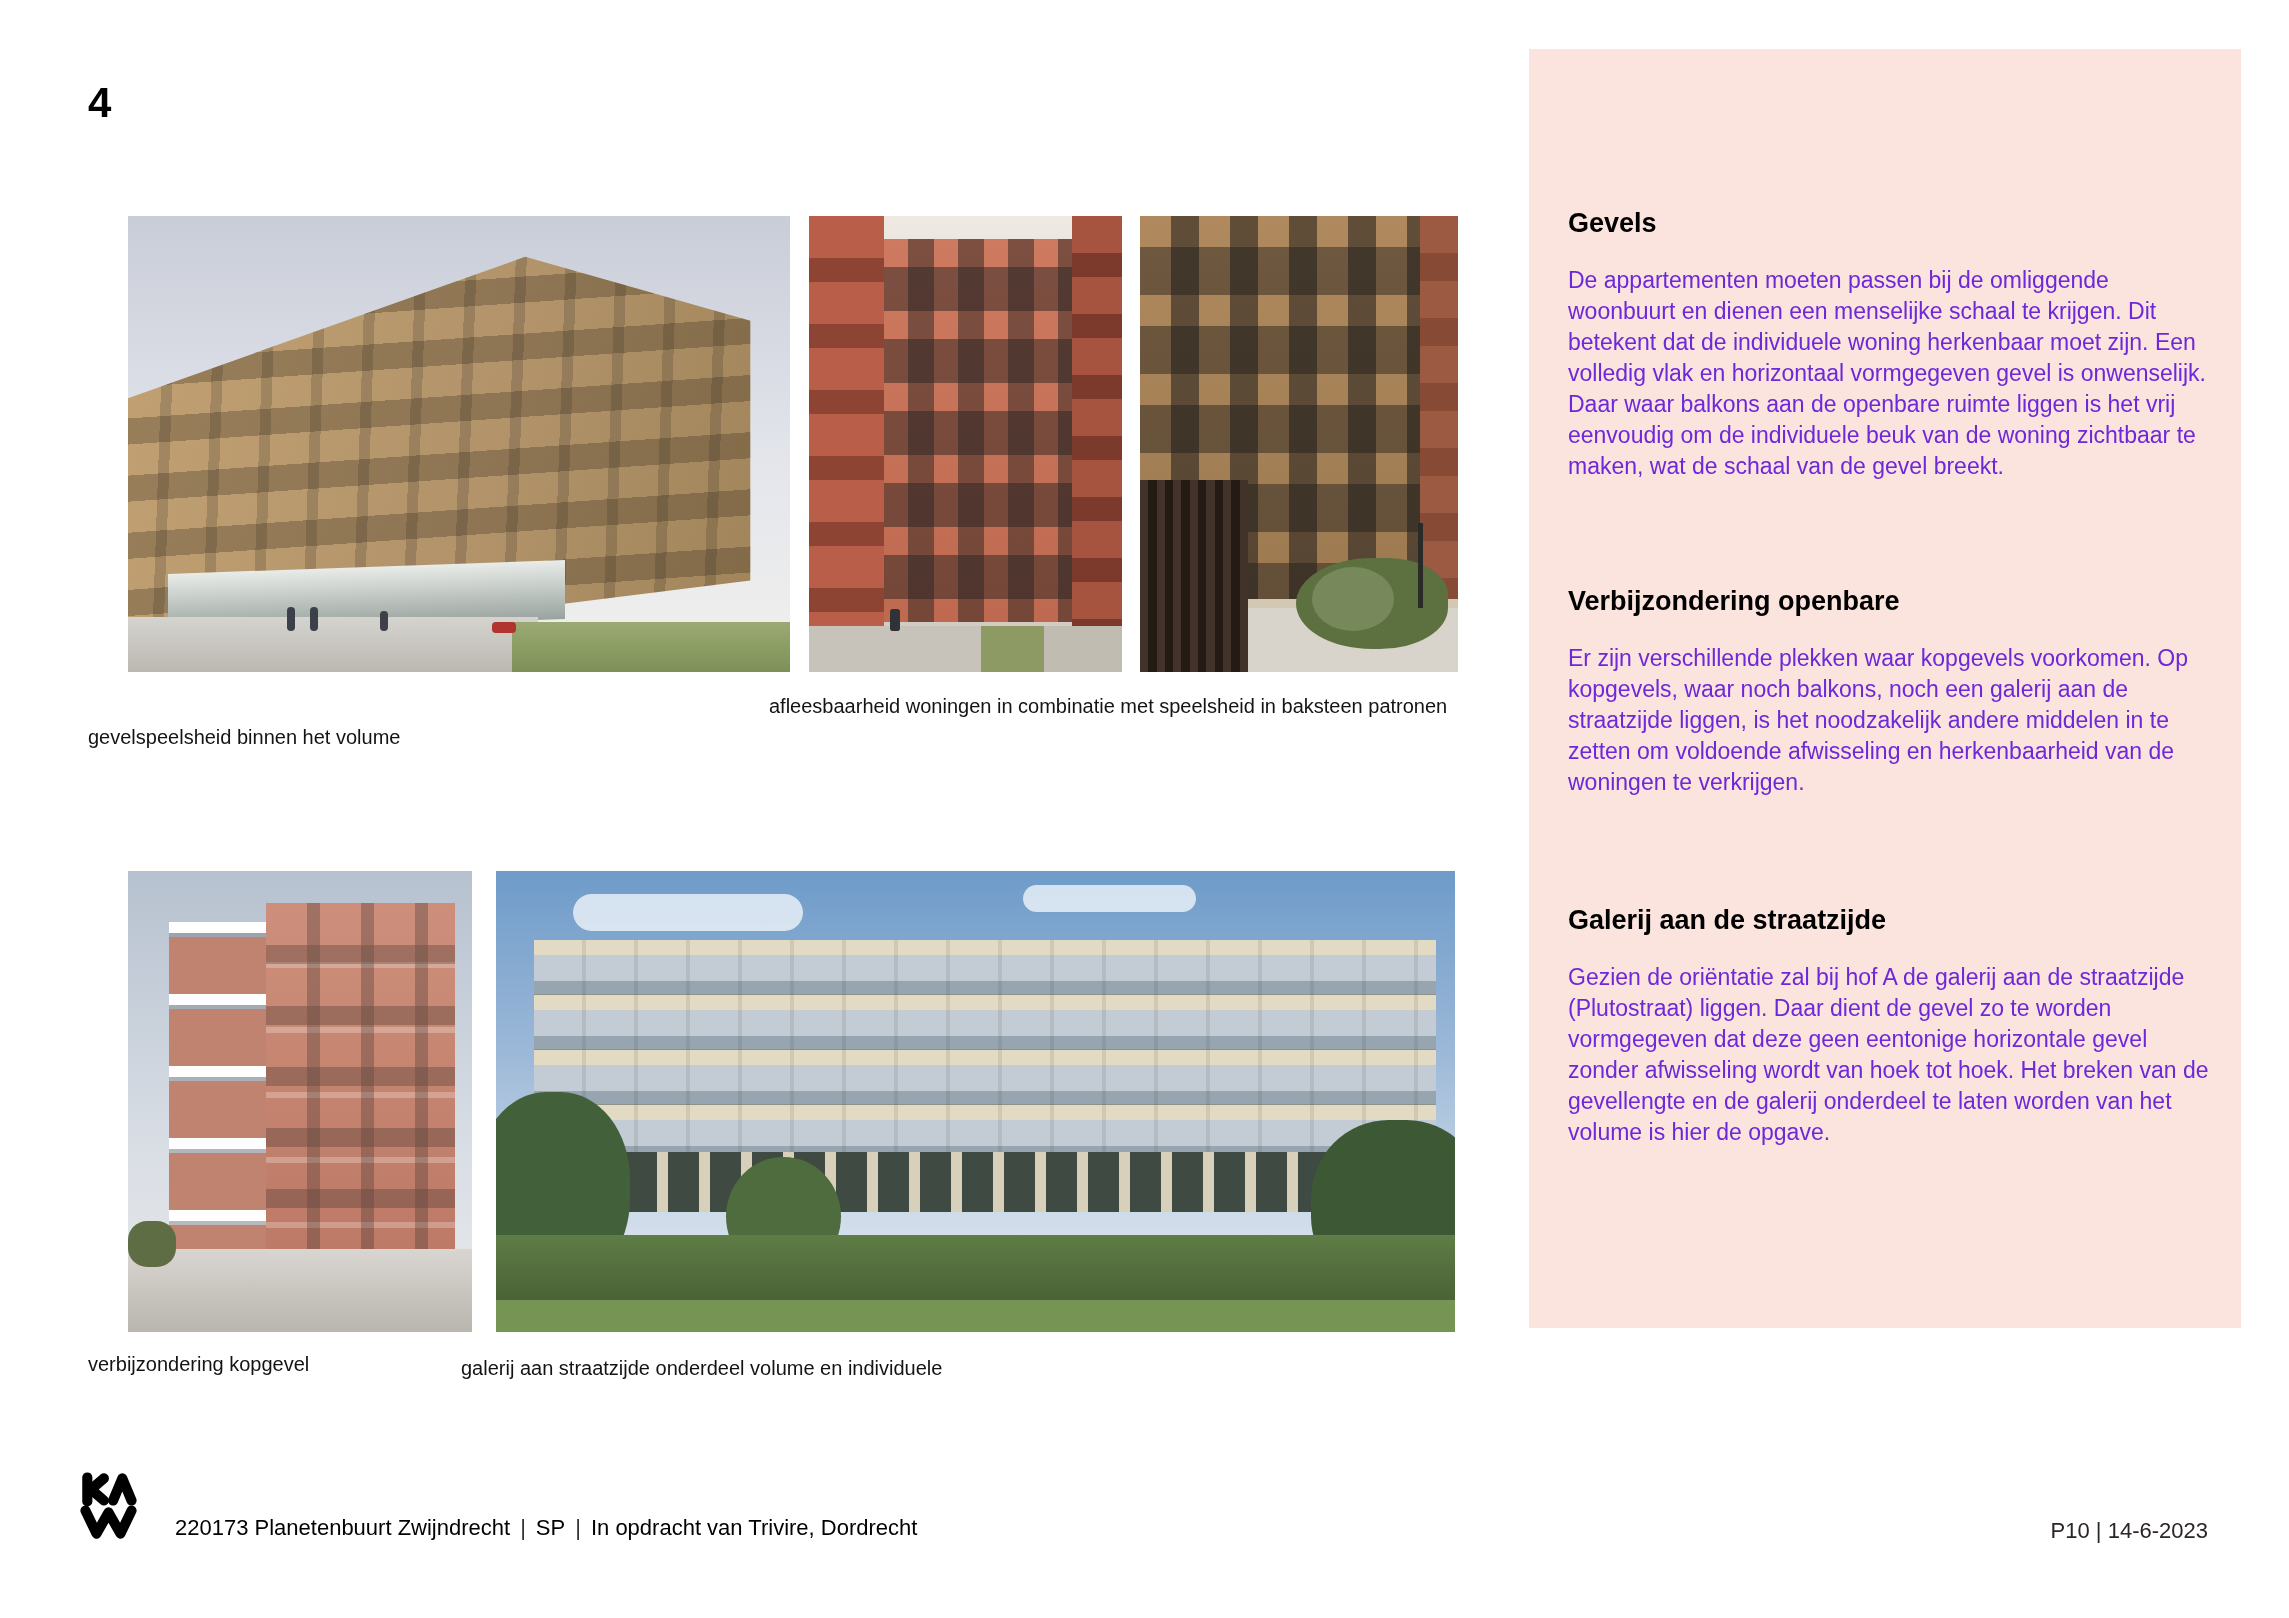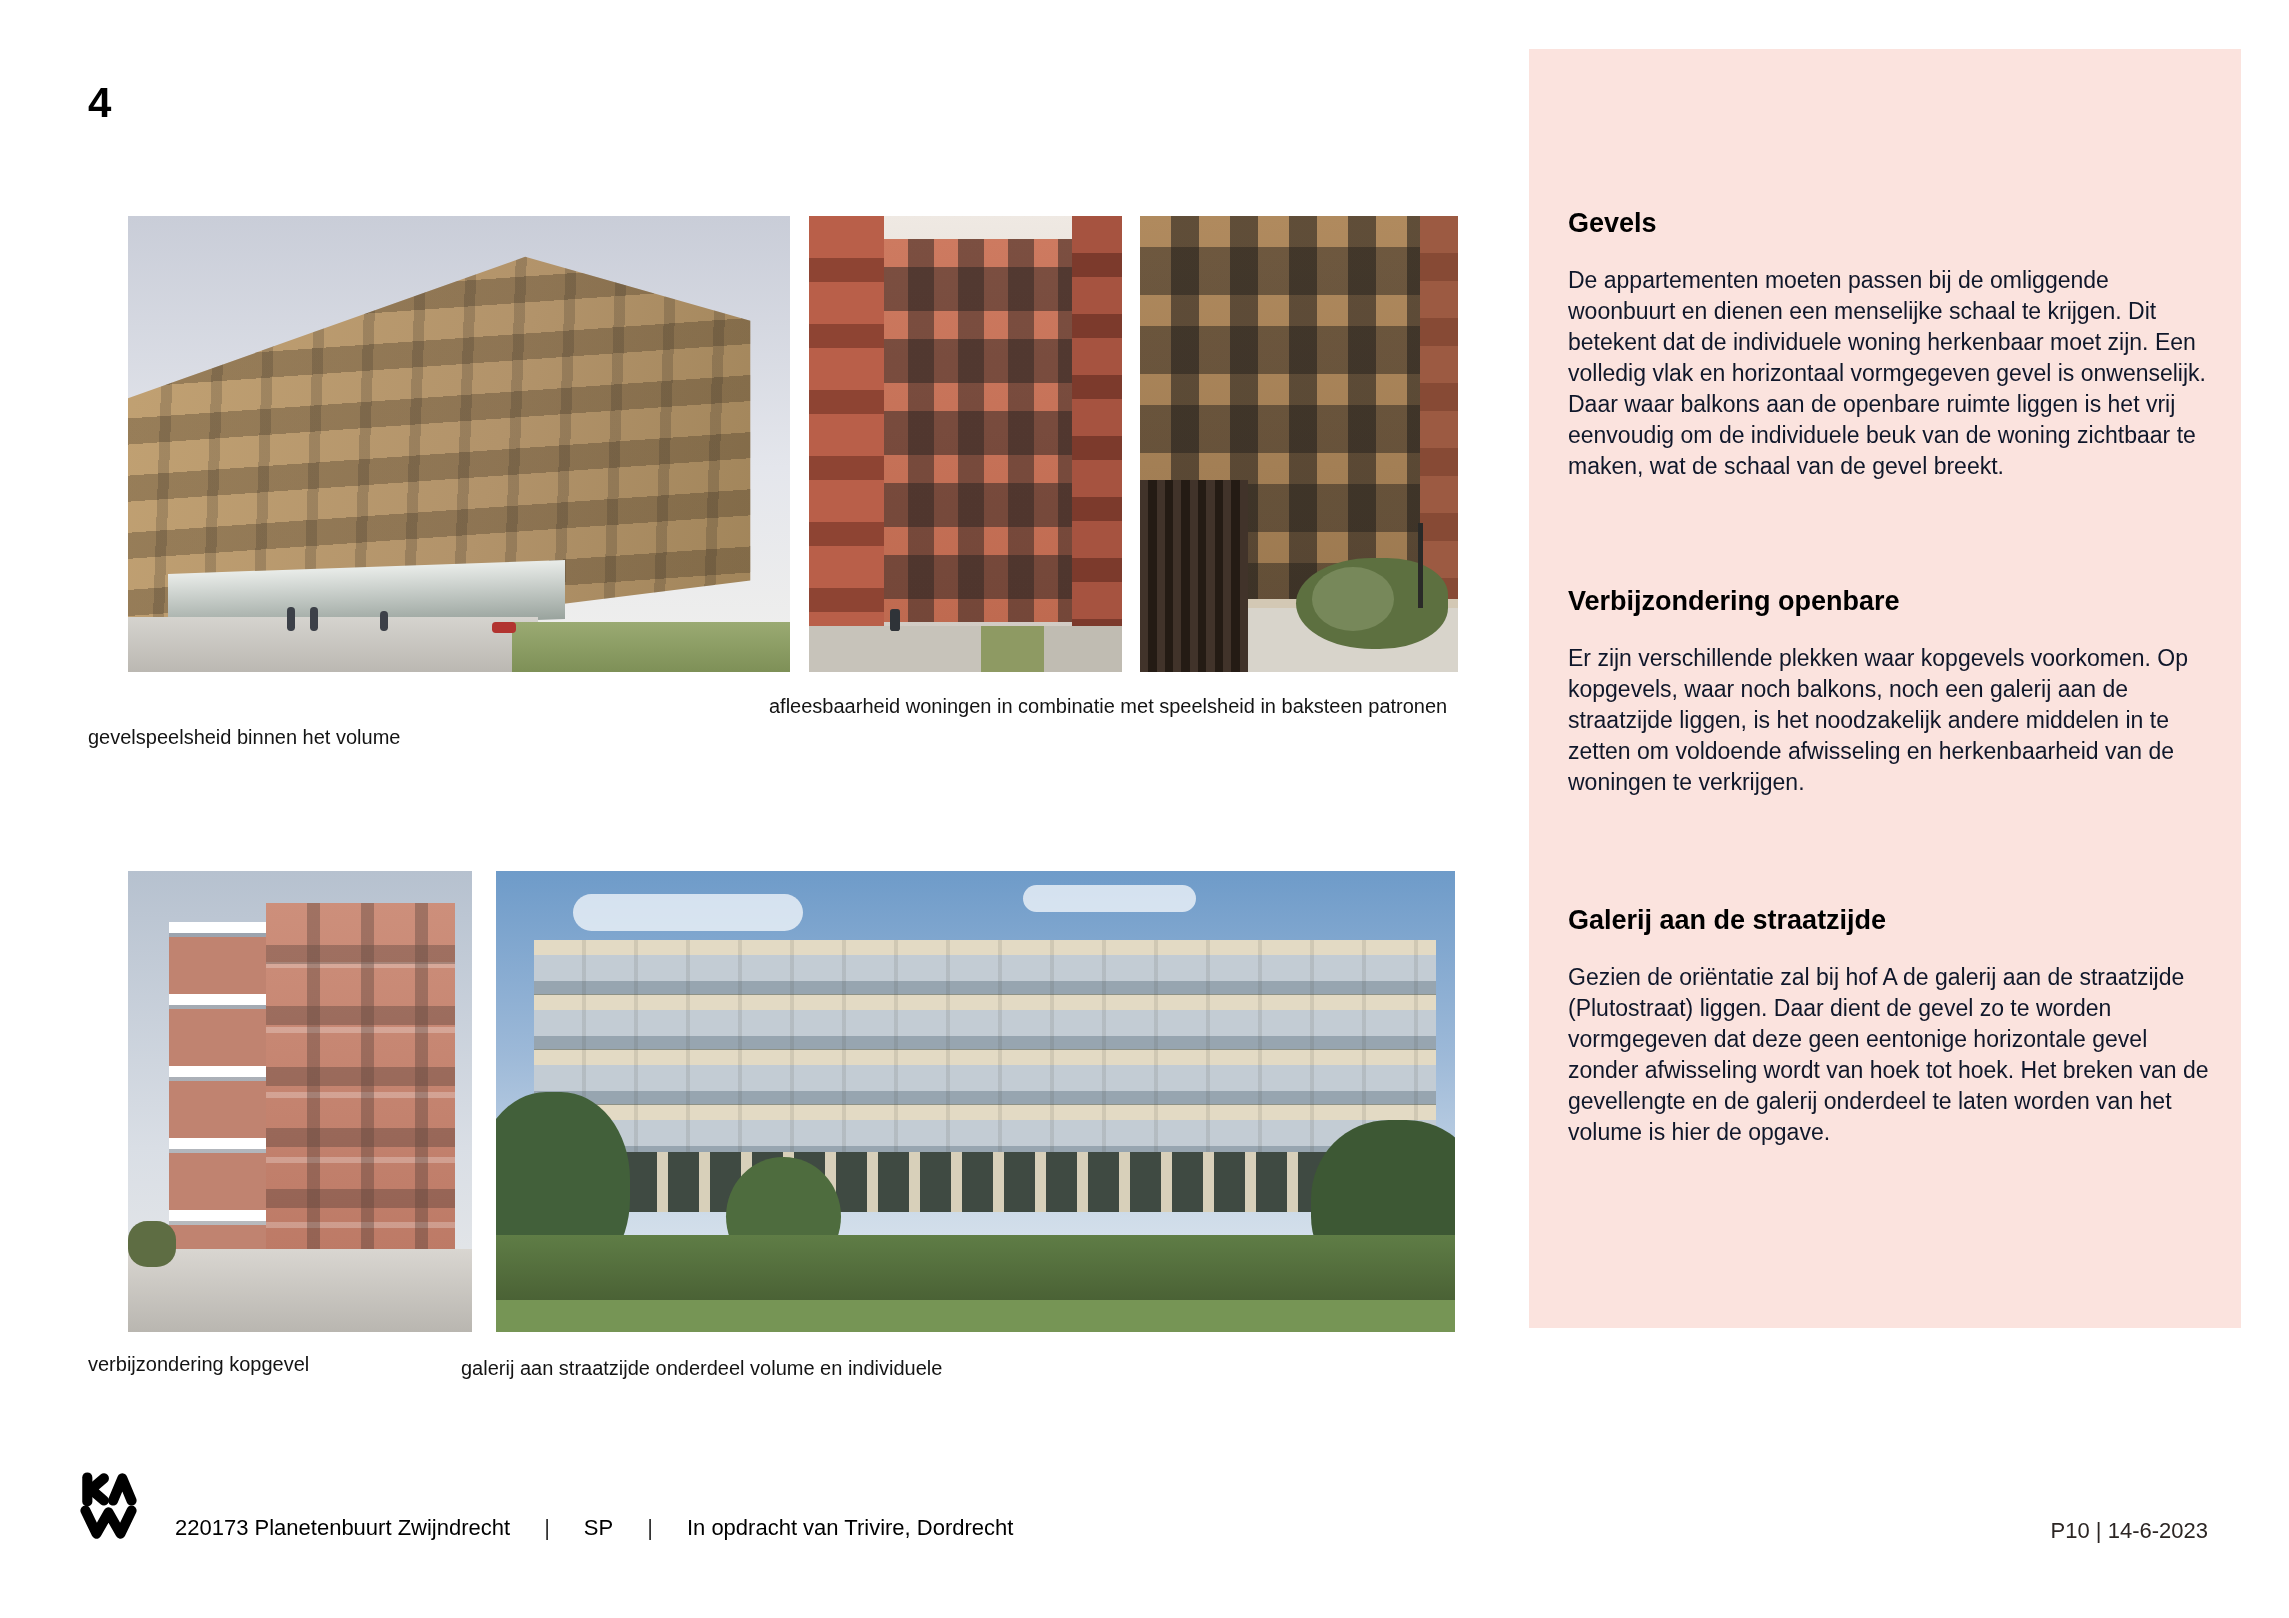--- a/index.html
+++ b/index.html
@@ -95,27 +95,27 @@
   .caption{position:absolute;font-size:20px;color:#141414;}
   #cap1{left:88px;top:692px;margin-top:34px;}
   #cap2{left:769px;top:695px;text-align:center;}
   #cap3{left:88px;top:1353px;}
   #cap4{left:461px;top:1357px;}
 
   
   .sidebar{position:absolute;left:1529px;top:49px;width:712px;height:1279px;background:#fbe3de;}
   .section{position:absolute;left:39px;right:20px;}
   .section h2{margin:0;font-size:27px;line-height:31px;font-weight:700;color:#000;}
-  .section p{margin:26px 0 0 0;font-size:23px;line-height:31px;color:#0f172a;}
+  .section p{margin:26px 0 0 0;font-size:23px;line-height:31px;color:#6d28d9;}
   #sec1{top:159px;} #sec2{top:537px;} #sec3{top:856px;}
   .page-info{position:absolute;right:33px;top:1469px;font-size:22px;color:#2b2523;}
 
   
   .logo{position:absolute;left:79px;top:1471px;width:59px;height:70px;}
-  .footer-left{position:absolute;left:175px;top:1515px;display:inline-flex;column-gap:34px;
+  .footer-left{position:absolute;left:175px;top:1515px;display:inline-flex;column-gap:10px;
                font-size:22px;color:#000;align-items:baseline;}
   .footer-left .pipe{color:#333;}
 </style>
 </head>
 <body>
 
 <div class="page">
 
   <div class="title">
     <span>4</span>

